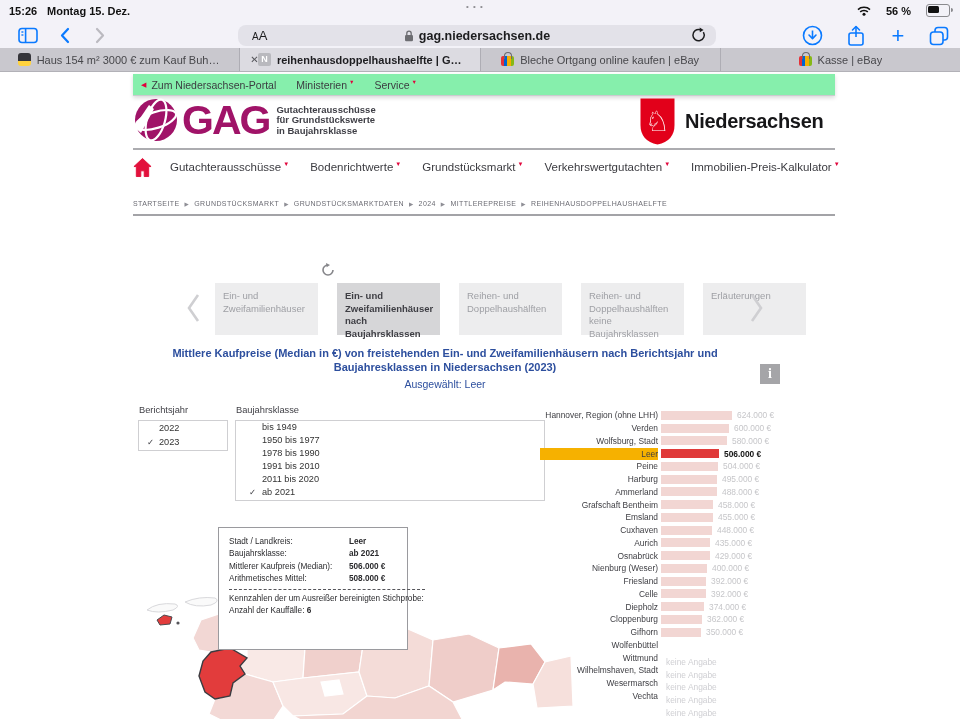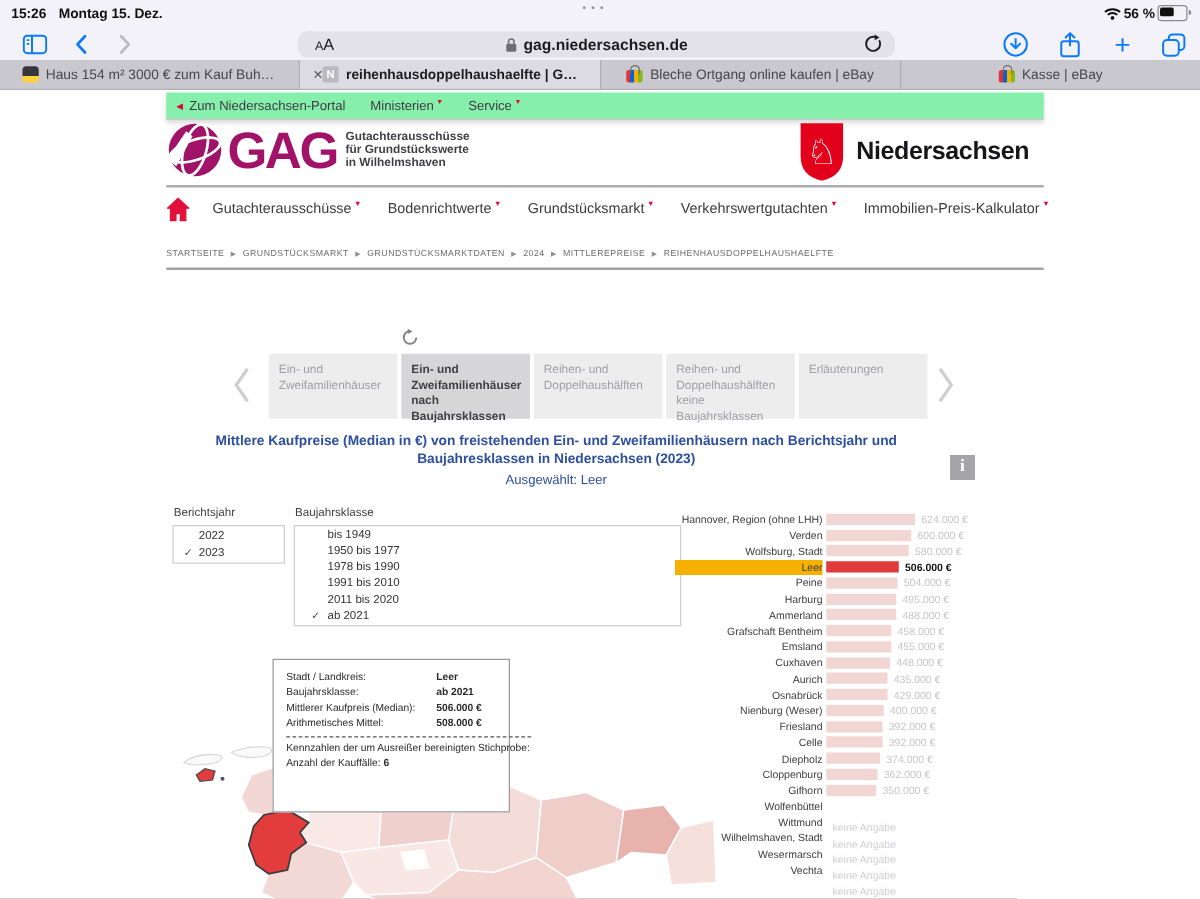--- a/index.html
+++ b/index.html
@@ -3,21 +3,21 @@
 <meta charset="utf-8">
 <style>
   html,body{margin:0;padding:0;background:#888;}
   .screen{position:relative;width:960px;height:719px;overflow:hidden;background:#fff;
           font-family:"Liberation Sans",sans-serif;padding-left:44px;-webkit-font-smoothing:antialiased;}
   
   .statusbar{position:absolute;left:0;top:0;width:960px;height:23px;background:#f3f2f8;}
   .sb-time{position:absolute;left:9px;top:5px;font-size:11px;font-weight:bold;color:#111;}
   .sb-date{position:absolute;left:47px;top:5px;font-size:11px;font-weight:bold;color:#111;}
   .sb-dots{position:absolute;left:466px;top:2px;font-size:8px;color:#8e8e93;letter-spacing:1px;}
-  .sb-right{position:absolute;right:10px;top:4px;display:flex;align-items:center;gap:2px;justify-content:flex-end;}
+  .sb-right{position:absolute;right:10px;top:4px;display:flex;align-items:center;gap:15px;justify-content:flex-end;}
   .sb-batt-pct{font-size:11px;font-weight:bold;color:#111;}
   .batt{position:relative;width:22px;height:11px;border:1px solid #8a8a8e;border-radius:3px;}
   .batt-fill{position:absolute;left:1px;top:1px;height:7px;border-radius:1.5px;background:#111;}
   .batt-nub{position:absolute;right:-4px;top:3px;width:2px;height:4px;background:#8a8a8e;border-radius:0 2px 2px 0;}
   
   .toolbar{position:absolute;left:0;top:23px;width:960px;height:25px;background:#f3f2f8;}
   .tb-ic{position:absolute;top:0;height:25px;display:flex;align-items:center;justify-content:center;}
   .pill{position:absolute;left:238px;top:2px;width:478px;height:21px;background:#e3e2e9;border-radius:8px;}
   .pill-aa{position:absolute;left:14px;top:3px;font-size:13px;color:#1c1c1e;}
   .pill-aa .sm{font-size:10px;}
@@ -52,21 +52,21 @@
   .mainnav{position:absolute;left:133px;top:155px;display:flex;align-items:center;height:24px;}
   .nav-item{margin-left:21px;font-size:11.5px;color:#3b3b40;white-space:nowrap;}
   .nav-item:first-of-type{margin-left:18px;}
   .nav-caret{font-size:6px;color:#e2063c;vertical-align:5px;margin-left:2px;}
   .breadcrumb{position:absolute;left:133px;top:200px;display:flex;align-items:center;font-size:7px;letter-spacing:.4px;color:#6b6b73;}
   .bc-sep{font-size:5.5px;color:#8e8e95;margin:0 5px;}
   .hr2{position:absolute;left:133px;top:214px;width:702px;height:2px;background:#a3a3a7;}
   
   .car-chev{position:absolute;top:293px;}
   .spinner{position:absolute;left:321px;top:263px;}
-  .carousel{position:absolute;left:215px;top:283px;display:flex;gap:3px;}
+  .carousel{position:absolute;left:215px;top:283px;display:flex;gap:19px;}
   .ctab{width:103px;height:52px;box-sizing:border-box;padding:7px 8px;font-size:9.5px;line-height:12.5px;color:#9fa0a5;background:#ededee;}
   .ctab.sel{background:#d6d6d8;color:#3e3e44;font-weight:bold;}
   
   .heading{position:absolute;left:150px;top:346px;width:590px;text-align:center;color:#2d4f9e;}
   .heading .t1{font-size:11px;font-weight:bold;line-height:14px;}
   .heading .t2{font-size:10.5px;margin-top:4px;}
   .infoicon{position:absolute;left:760px;top:364px;width:20px;height:20px;background:#a5a5a8;color:#fff;
             font-family:"Liberation Serif",serif;font-weight:bold;font-size:14px;text-align:center;line-height:20px;}
   
   .flabel{position:absolute;font-size:9.3px;color:#3f3f45;}
@@ -212,21 +212,21 @@
     <svg width="46" height="46" viewBox="0 0 46 46">
       <circle cx="23" cy="23" r="21" fill="#a01368"></circle>
       <ellipse cx="23" cy="23" rx="9" ry="21" fill="none" stroke="#fff" stroke-width="2.2" transform="rotate(16 23 23)"></ellipse>
       <ellipse cx="23" cy="23" rx="21" ry="8" fill="none" stroke="#fff" stroke-width="2.2" transform="rotate(-18 23 23)"></ellipse>
       <path d="M1,30 L16,8 L21,12 L8,36 Z" fill="#fff"></path>
     </svg>
     <span class="gagtext">GAG</span>
     <span class="gaglines">
       <div>Gutachterausschüsse</div>
       <div>für Grundstückswerte</div>
-      <div>in Wilhelmshaven</div>
+      <div>in Baujahrsklasse</div>
     </span>
   </div>
 
   <div class="nds">
     <svg width="35" height="47" viewBox="0 0 35 47">
       <path d="M0.5,0.5 H34.5 V27 Q34.5,43 17.5,46.5 Q0.5,43 0.5,27 Z" fill="#e2001a"></path>
       <text x="17.5" y="33" font-size="28" fill="#ffffff" text-anchor="middle" font-family="DejaVu Sans">♘</text>
     </svg>
     <span class="ndstext">Niedersachsen</span>
   </div>

